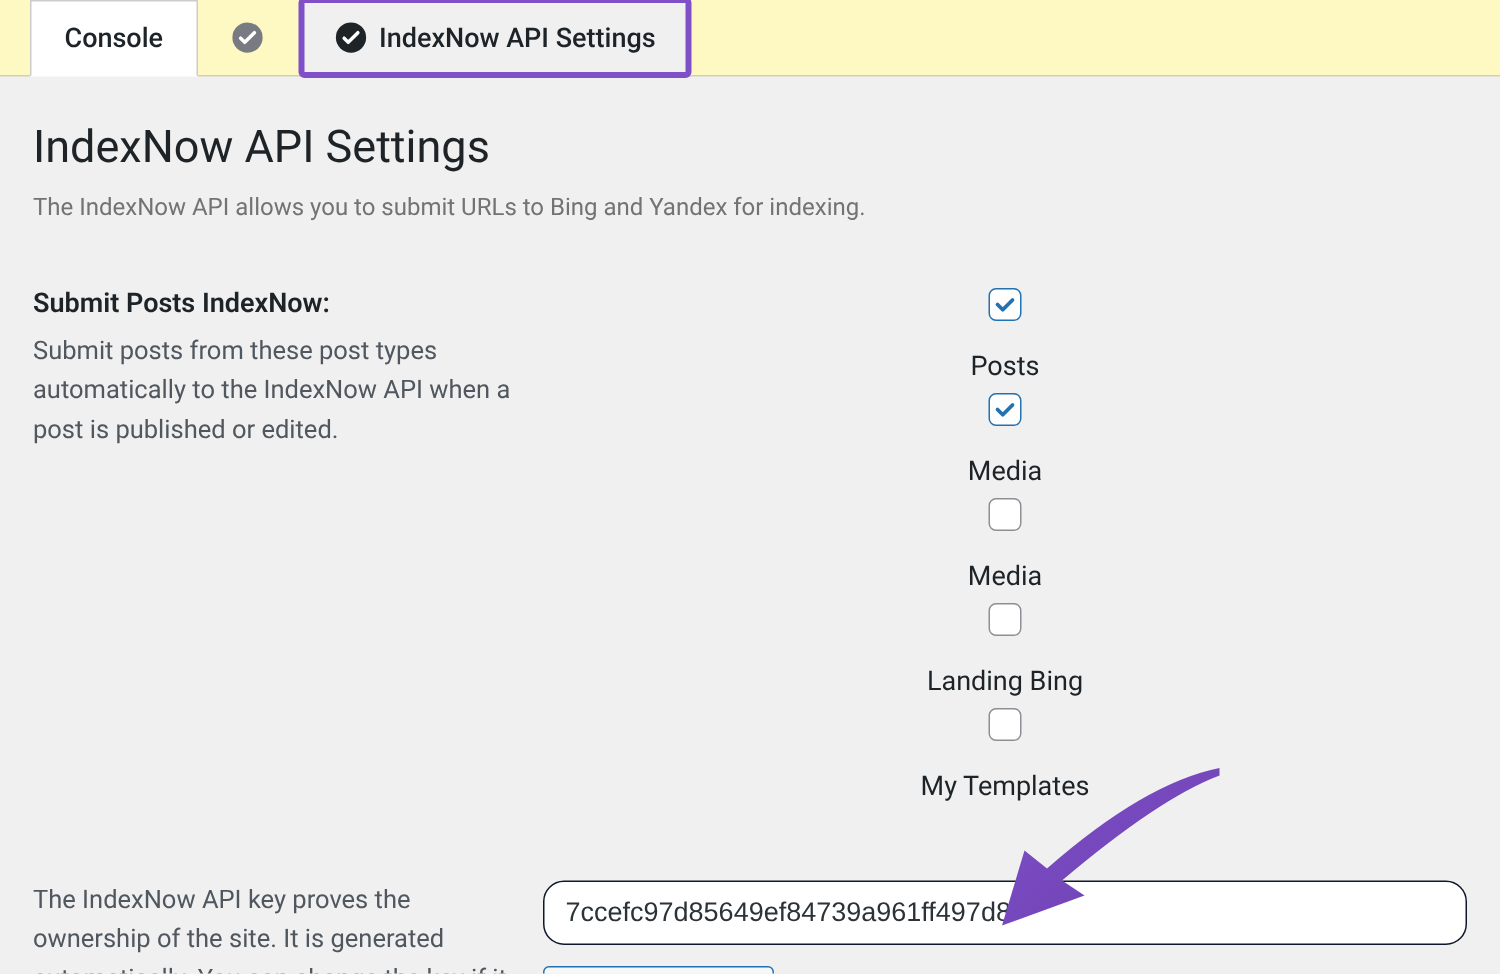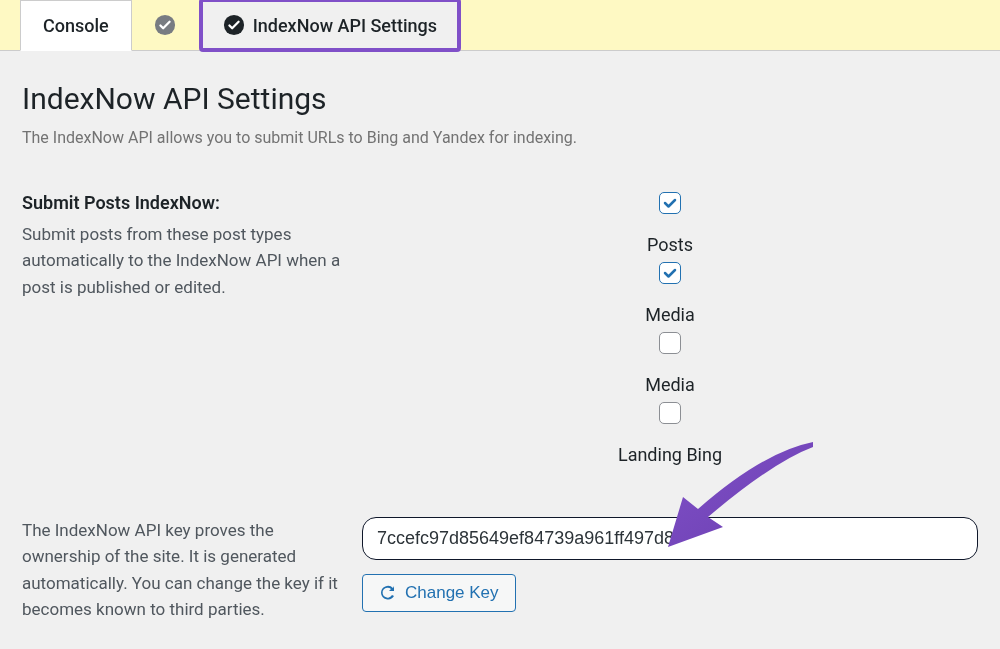--- a/index.html
+++ b/index.html
@@ -219,20 +219,26 @@
         <span class="checkbox">
           
         </span>
         <span>Media</span>
       </div>
       <div class="checkbox-item">
         <span class="checkbox">
           
         </span>
         <span>Landing Bing</span>
+      </div>
+      <div class="checkbox-item">
+        <span class="checkbox">
+          
+        </span>
+        <span>My Templates</span>
       </div>
     </div>
   </div>
 
   <div class="settings-row">
     <div class="settings-label-col">
       <div class="settings-help">The IndexNow API key proves the ownership of the site. It is generated automatically. You can change the key if it becomes known to third parties.</div>
     </div>
     <div class="settings-control-col">
       <svg class="arrow-annotation" viewBox="0 0 170 120">

